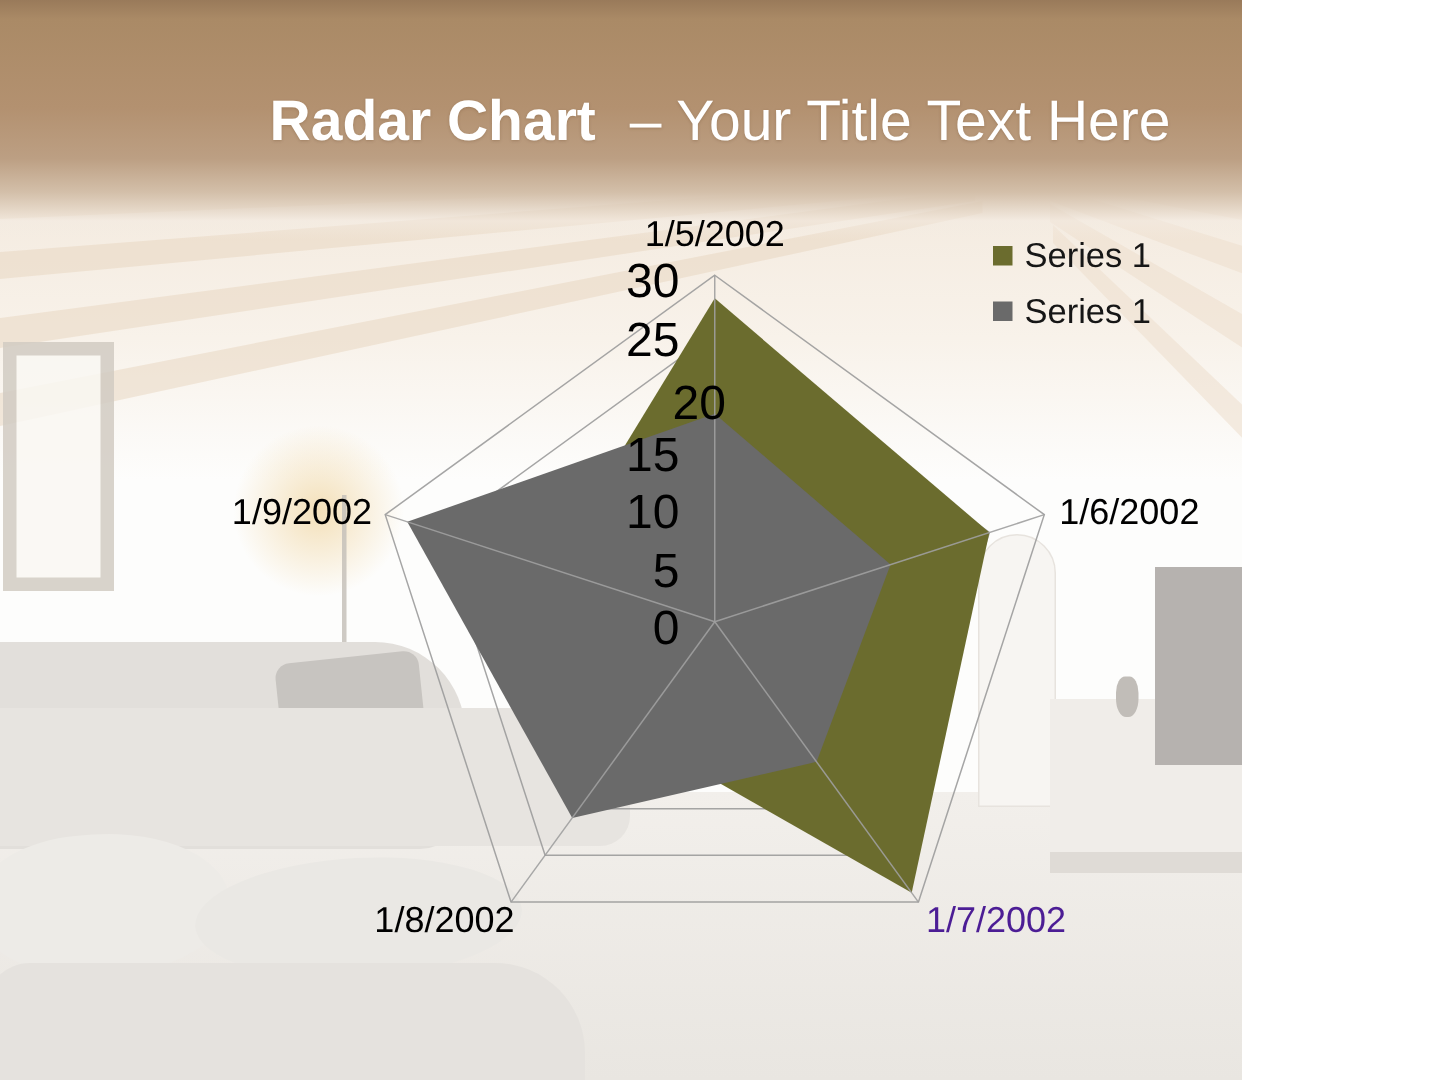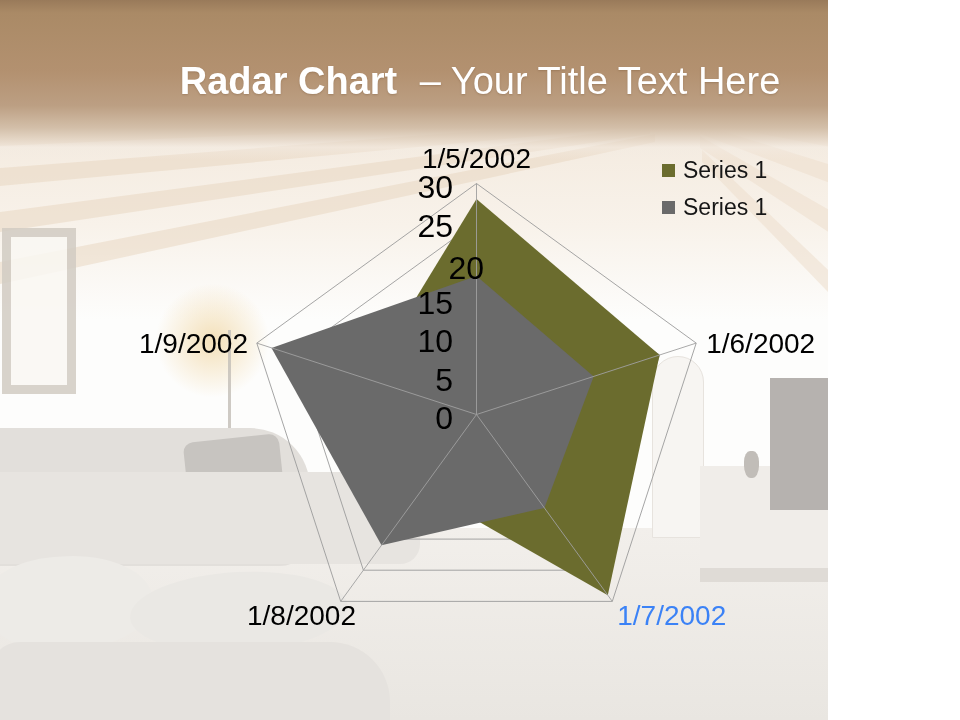--- a/index.html
+++ b/index.html
@@ -47,21 +47,21 @@
           #d3bfa9 80%, rgba(243,235,226,.55) 92%, rgba(248,243,238,0) 100%);}
   .slide-title{margin:0;padding-top:60px;text-align:center;color:#ffffff;
                font-size:38px;line-height:42px;font-weight:400;
                text-shadow:0 1px 2px rgba(90,60,30,.25);}
   .t-bold{font-weight:700;}
   .t-reg{font-weight:400;margin-left:12px;}
 
   
   .chart{position:absolute;inset:0;z-index:3;}
   .chart svg{position:absolute;left:0;top:0;}
-  .cat-label{position:absolute;font-size:28px;color:#000;white-space:nowrap;}
+  .cat-label{position:absolute;font-size:24px;color:#000;white-space:nowrap;}
   .tick-label{position:absolute;font-size:32px;color:#000;white-space:nowrap;
               transform:translateX(-100%);}
   .legend{position:absolute;left:662px;top:157px;}
   .legend-row{display:flex;align-items:center;margin-bottom:11px;}
   .legend-swatch{width:13px;height:13px;margin-right:8px;flex:0 0 auto;}
   .legend-label{font-size:23px;color:#161616;line-height:26px;}
 </style>
 </head>
 <body>
 
@@ -120,22 +120,22 @@
         <polygon points="476.5,275.9 593.7,376.4 544.4,507.9 381.5,545.3 271.5,347.9" fill="#6A6A6A" stroke="none" stroke-width="1"></polygon>
         <line x1="476.5" y1="414.5" x2="476.5" y2="183.5" stroke="#A0A0A0" stroke-width="1" opacity="0.9"></line>
         <line x1="476.5" y1="414.5" x2="696.2" y2="343.1" stroke="#A0A0A0" stroke-width="1" opacity="0.9"></line>
         <line x1="476.5" y1="414.5" x2="612.3" y2="601.4" stroke="#A0A0A0" stroke-width="1" opacity="0.9"></line>
         <line x1="476.5" y1="414.5" x2="340.7" y2="601.4" stroke="#A0A0A0" stroke-width="1" opacity="0.9"></line>
         <line x1="476.5" y1="414.5" x2="256.8" y2="343.1" stroke="#A0A0A0" stroke-width="1" opacity="0.9"></line>
       </svg>
     <div id="labels">
         <div class="cat-label" style="left: 476.5px; top: 142.5px; transform: translateX(-50%); color: rgb(0, 0, 0);">1/5/2002</div>
         <div class="cat-label" style="left: 706.194px; top: 328.117px; color: rgb(0, 0, 0);">1/6/2002</div>
-        <div class="cat-label" style="left: 617.278px; top: 600.383px; color: #3b82f6;">1/7/2002</div>
-        <div class="cat-label" style="left: 356px; top: 600.383px; transform: translateX(-100%); color: rgb(0, 0, 0);">1/8/2002</div>
+        <div class="cat-label" style="left: 617.278px; top: 600.383px; color: #4c1d95;">1/7/2002</div>
+        <div class="cat-label" style="left: 343px; top: 600.383px; transform: translateX(-100%); color: rgb(0, 0, 0);">1/8/2002</div>
         <div class="cat-label" style="left: 248px; top: 328.117px; transform: translateX(-100%); color: rgb(0, 0, 0);">1/9/2002</div>
         <div class="tick-label" style="left: 453px; top: 400px; color: rgb(0, 0, 0);">0</div>
         <div class="tick-label" style="left: 453px; top: 361.5px; color: rgb(0, 0, 0);">5</div>
         <div class="tick-label" style="left: 453px; top: 323px; color: rgb(0, 0, 0);">10</div>
         <div class="tick-label" style="left: 453px; top: 284.5px; color: rgb(0, 0, 0);">15</div>
         <div class="tick-label" style="left: 453px; top: 250px; color: rgb(0, 0, 0); margin-left: 31px;">20</div>
         <div class="tick-label" style="left: 453px; top: 207.5px; color: rgb(0, 0, 0);">25</div>
         <div class="tick-label" style="left: 453px; top: 169px; color: rgb(0, 0, 0);">30</div>
       </div>
     <div class="legend" id="legend">

